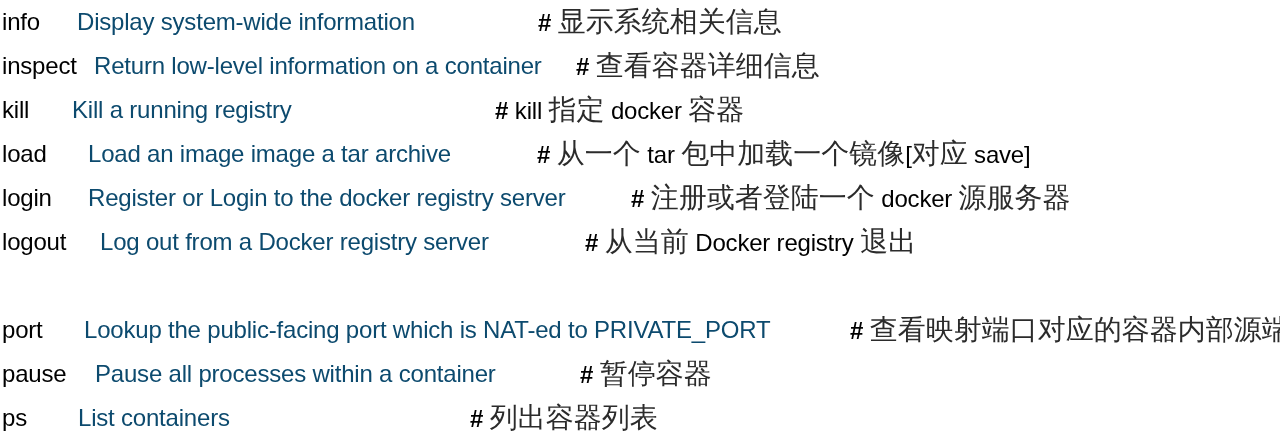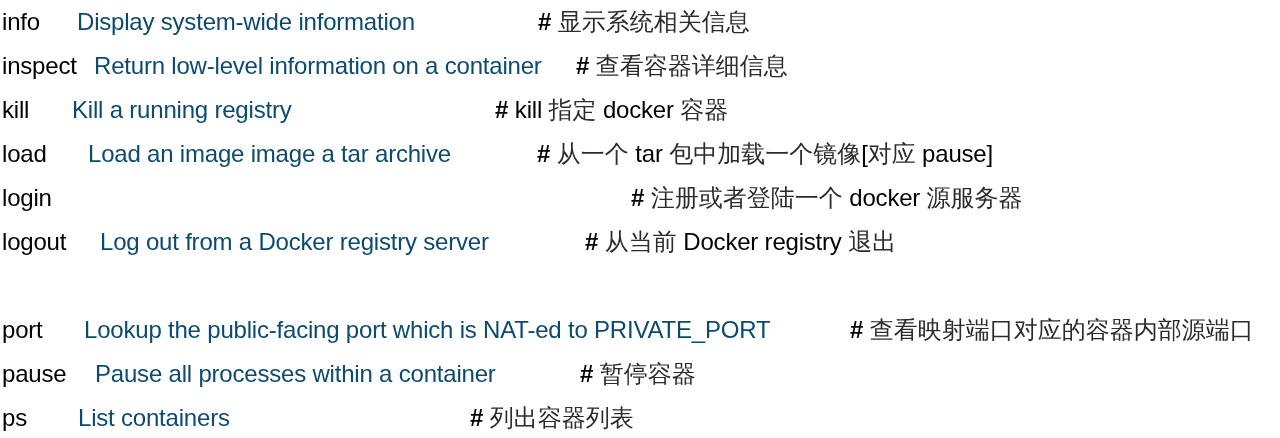--- a/index.html
+++ b/index.html
@@ -58,21 +58,21 @@
     color: #000000;
   }
   .cmd-comment .latin {
     font-family: "Liberation Sans", sans-serif;
     font-size: 24px;
     color: #000000;
     letter-spacing: -0.2px;
   }
   .cmd-comment .han {
     font-family: "DejaVu Serif", "Liberation Serif", serif;
-    font-size: 24px;
+    font-size: 28px;
     color: #2b2b2b;
   }
 </style>
 </head>
 <body>
 
 <div id="sheet">
     <div class="cmd-row" style="top: 0px;">
       <span class="cmd-name" style="left: 2px;">info</span>
       <span class="cmd-desc" style="left: 77px;">Display system-wide information</span>
@@ -84,24 +84,25 @@
       <span class="cmd-comment" style="left: 576px;"><span class="hash">#</span><span class="latin"> </span><span><span class="han">查看容器详细信息</span></span></span>
     </div>
     <div class="cmd-row" style="top: 88px;">
       <span class="cmd-name" style="left: 2px;">kill</span>
       <span class="cmd-desc" style="left: 72px;">Kill a running registry</span>
       <span class="cmd-comment" style="left: 495px;"><span class="hash">#</span><span class="latin"> </span><span><span class="latin">kill </span><span class="han">指定</span><span class="latin"> docker </span><span class="han">容器</span></span></span>
     </div>
     <div class="cmd-row" style="top: 132px;">
       <span class="cmd-name" style="left: 2px;">load</span>
       <span class="cmd-desc" style="left: 88px;">Load an image image a tar archive</span>
-      <span class="cmd-comment" style="left: 537px;"><span class="hash">#</span><span class="latin"> </span><span><span class="han">从一个</span><span class="latin"> tar </span><span class="han">包中加载一个镜像</span><span class="latin">[</span><span class="han">对应</span><span class="latin"> pause]</span></span></span>
+      <span class="cmd-comment" style="left: 537px;"><span class="hash">#</span><span class="latin"> </span><span><span class="han">从一个</span><span class="latin"> tar </span><span class="han">包中加载一个镜像</span><span class="latin">[</span><span class="han">对应</span><span class="latin"> save]</span></span></span>
     </div>
     <div class="cmd-row" style="top: 176px;">
       <span class="cmd-name" style="left: 2px;">login</span>
+      <span class="cmd-desc" style="left: 88px;">Register or Login to the docker registry server</span>
       <span class="cmd-comment" style="left: 631px;"><span class="hash">#</span><span class="latin"> </span><span><span class="han">注册或者登陆一个</span><span class="latin"> docker </span><span class="han">源服务器</span></span></span>
     </div>
     <div class="cmd-row" style="top: 220px;">
       <span class="cmd-name" style="left: 2px;">logout</span>
       <span class="cmd-desc" style="left: 100px;">Log out from a Docker registry server</span>
       <span class="cmd-comment" style="left: 585px;"><span class="hash">#</span><span class="latin"> </span><span><span class="han">从当前</span><span class="latin"> Docker registry </span><span class="han">退出</span></span></span>
     </div>
     <div class="cmd-row" style="top: 308px;">
       <span class="cmd-name" style="left: 2px;">port</span>
       <span class="cmd-desc" style="left: 84px;">Lookup the public-facing port which is NAT-ed to PRIVATE_PORT</span>

